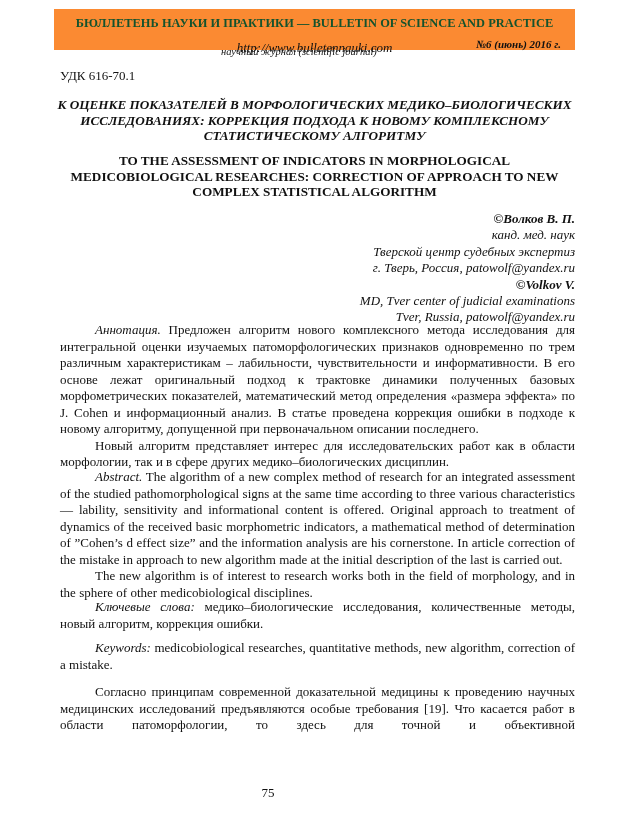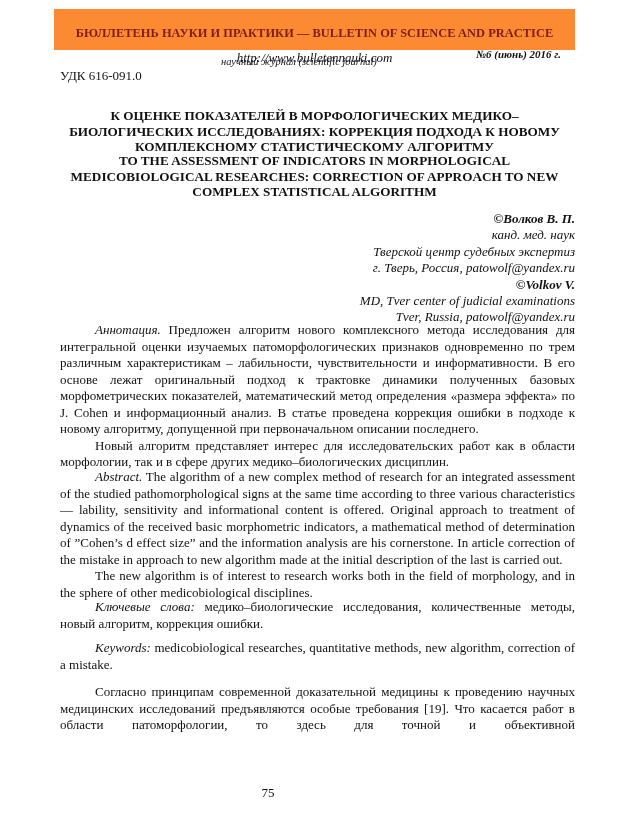--- a/index.html
+++ b/index.html
@@ -5,34 +5,34 @@
   html, body { margin: 0; padding: 0; background: #ffffff; }
   body {
     width: 634px; height: 820px; position: relative; overflow: hidden;
     font-family: "Liberation Serif", "DejaVu Serif", serif; color: #111;
   }
   .banner {
     position: absolute; left: 54px; top: 9px; width: 521px; height: 41px;
     background: #fb8a32; box-sizing: border-box; text-align: center;
   }
   .banner .jtitle {
-    font-weight: bold; font-size: 12.4px; line-height: 13px; margin-top: 18px;
-    letter-spacing: 0.05px; color: #7f1d1d;
+    font-weight: bold; font-size: 12.4px; line-height: 13px; margin-top: 8px;
+    letter-spacing: 0.05px; color: #14532d;
   }
   .banner .row2 { position: relative; height: 12px; font-style: italic; font-size: 10.5px; line-height: 12px; }
   .banner .row2 .sub { position: absolute; left: 167px; top: 16px; }
   .banner .row2 .issue { position: absolute; right: 14px; top: 8px; font-weight: bold; font-size: 11px; }
   .banner .url { font-style: italic; font-size: 13px; line-height: 12px; }
 
   .udk { position: absolute; left: 60px; top: 68px; font-size: 13px; }
   .title {
     position: absolute; left: 54px; width: 521px; text-align: center;
     font-weight: bold; font-size: 13.2px; line-height: 15.5px;
   }
-  .title.ru { top: 108px; }
+  .title.ru { top: 97px; font-style: italic; }
   .title.en { top: 153px; }
 
   .authors {
     position: absolute; right: 59px; top: 211px; text-align: right;
     font-style: italic; font-size: 13px; line-height: 16.4px;
   }
   .authors .b { font-weight: bold; }
 
   .para {
     position: absolute; left: 60px; width: 515px;
@@ -47,21 +47,21 @@
 
 <div class="banner">
   <div class="jtitle">БЮЛЛЕТЕНЬ НАУКИ И ПРАКТИКИ — BULLETIN OF SCIENCE AND PRACTICE</div>
   <div class="row2">
     <span class="sub">научный журнал (scientific journal)</span>
     <span class="issue">№6 (июнь) 2016  г.</span>
   </div>
   <div class="url">http://www.bulletennauki.com</div>
 </div>
 
-<div class="udk">УДК 616-091.0</div>
+<div class="udk">УДК 616-70.1</div>
 
 <div class="title ru">К ОЦЕНКЕ ПОКАЗАТЕЛЕЙ В МОРФОЛОГИЧЕСКИХ МЕДИКО–БИОЛОГИЧЕСКИХ ИССЛЕДОВАНИЯХ: КОРРЕКЦИЯ ПОДХОДА К НОВОМУ КОМПЛЕКСНОМУ СТАТИСТИЧЕСКОМУ АЛГОРИТМУ</div>
 <div class="title en">TO THE ASSESSMENT OF INDICATORS IN MORPHOLOGICAL MEDICOBIOLOGICAL RESEARCHES: CORRECTION OF APPROACH TO NEW COMPLEX STATISTICAL ALGORITHM</div>
 
 <div class="authors">
   <div class="b">©Волков В. П.</div>
   <div>канд. мед. наук</div>
   <div>Тверской центр судебных экспертиз</div>
   <div>г. Тверь, Россия, patowolf@yandex.ru</div>
   <div class="b">©Volkov V.</div>

